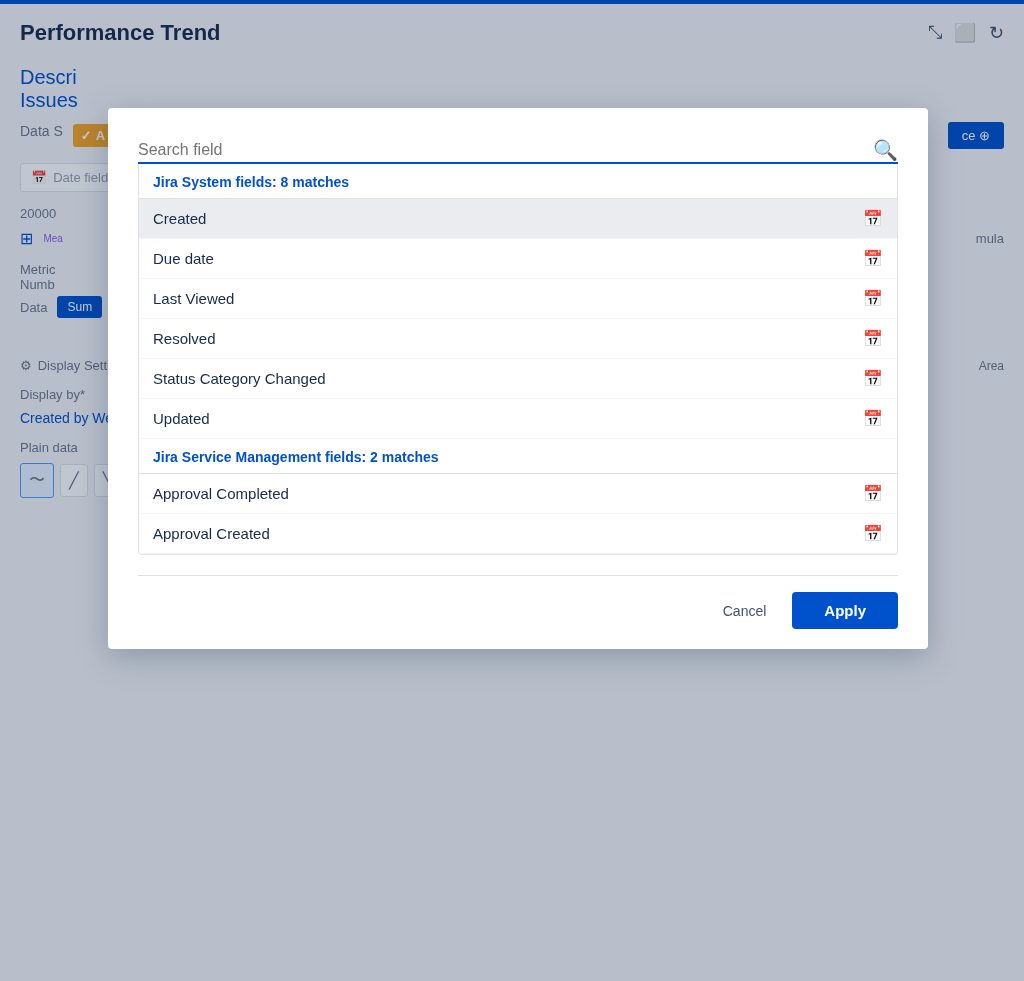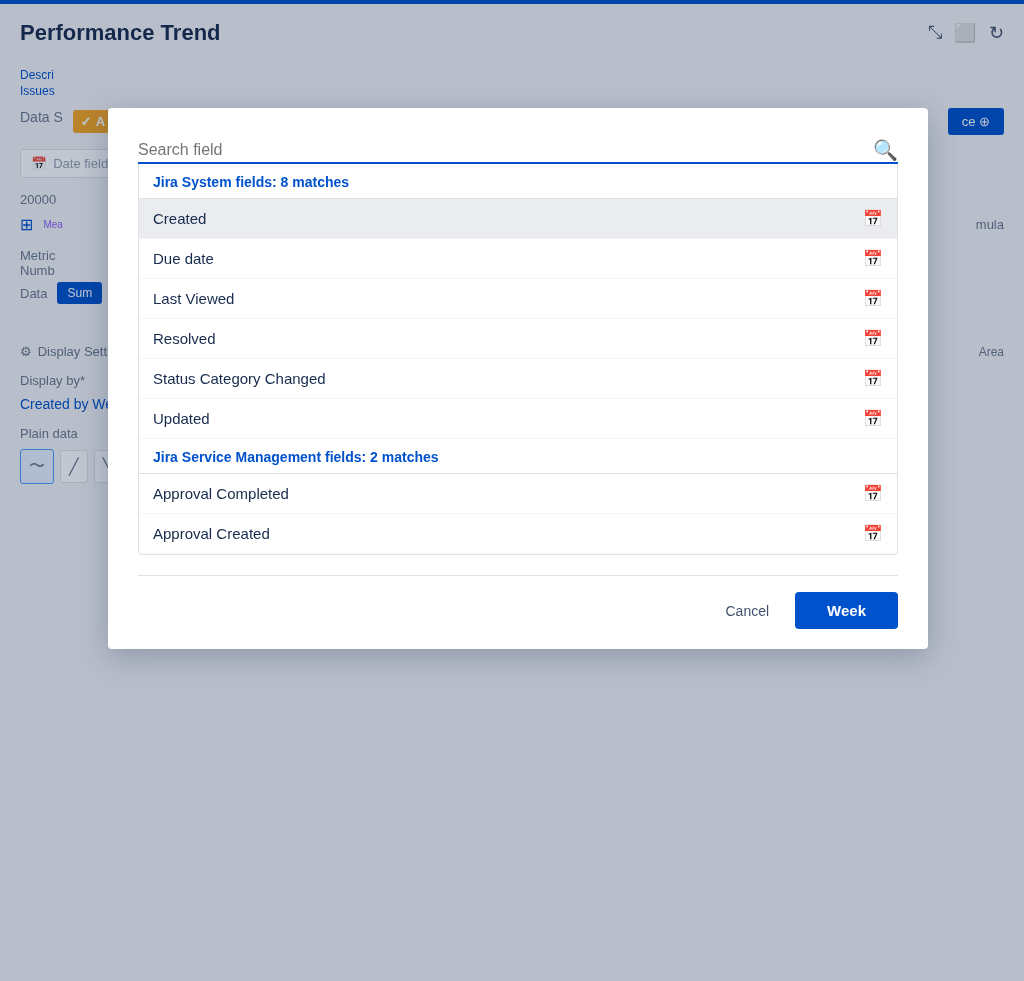--- a/index.html
+++ b/index.html
@@ -44,21 +44,21 @@
     }
 
     .bg-section {
       color: #6b778c;
       font-size: 14px;
       margin-bottom: 10px;
     }
 
     .bg-section span {
       color: #0052cc;
-      font-size: 12px;
+      font-size: 20px;
     }
 
     .bg-row {
       display: flex;
       align-items: center;
       gap: 10px;
       margin-bottom: 14px;
     }
 
     .bg-badge {
@@ -459,15 +459,15 @@
       <span class="calendar-icon">📅</span>
     </div>
     <div class="dropdown-item">
       <span>Approval Created</span>
       <span class="calendar-icon">📅</span>
     </div>
   </div>
 
   <div class="modal-footer">
     <button class="btn-cancel">Cancel</button>
-    <button class="btn-apply">Week</button>
+    <button class="btn-apply">Apply</button>
   </div>
 </div>
 
 </body></html>

